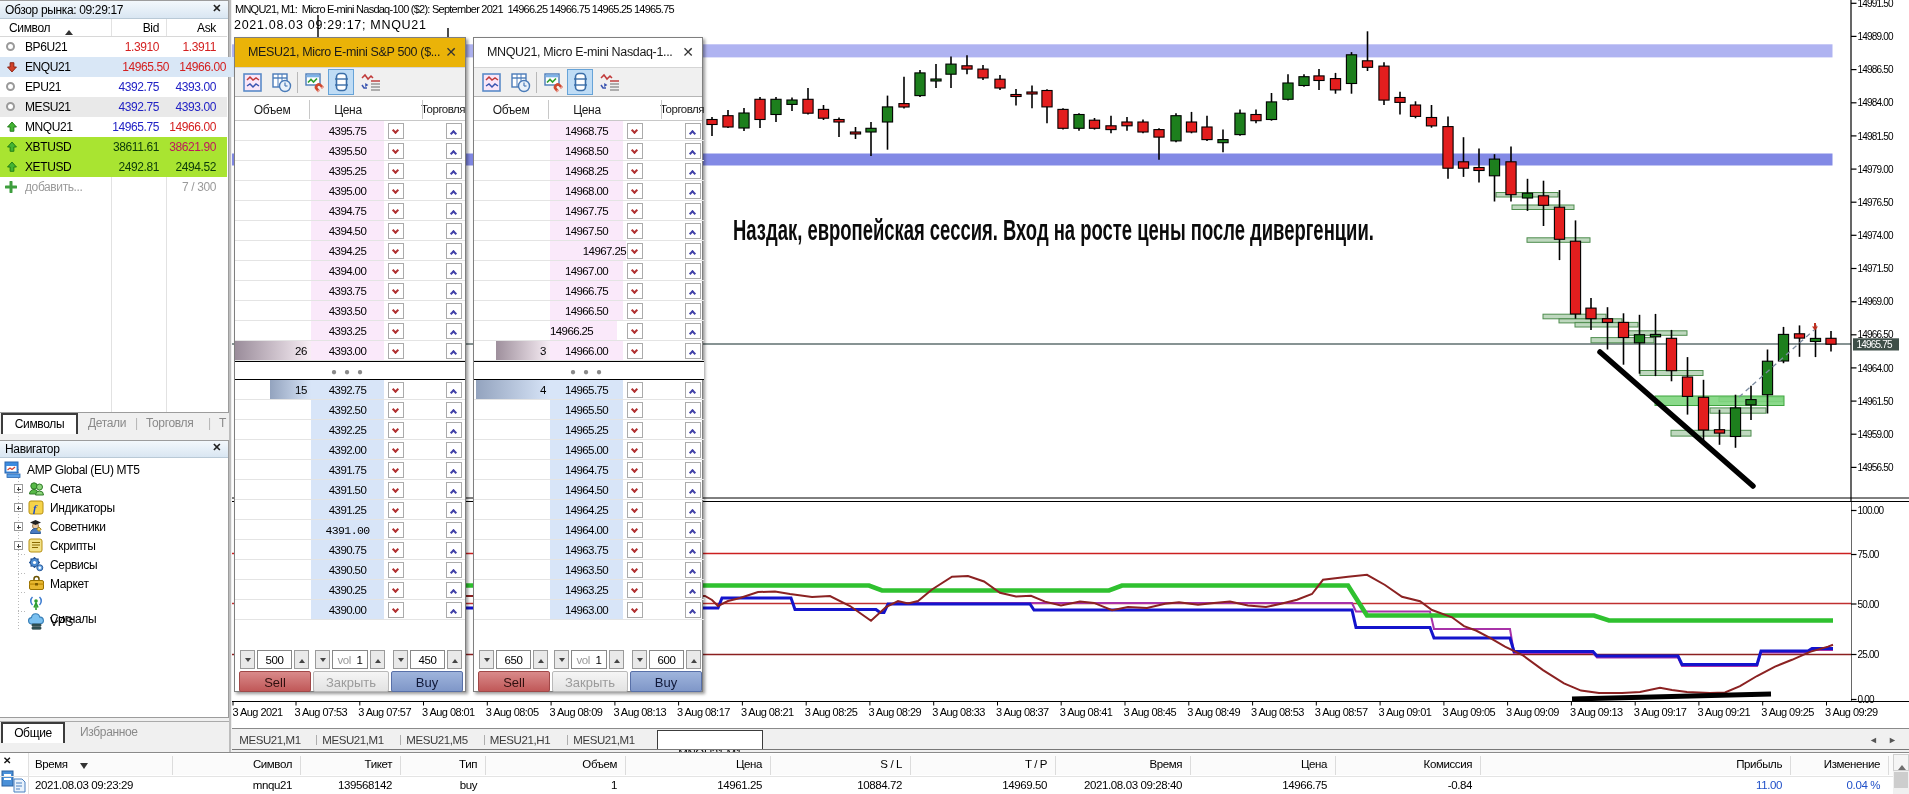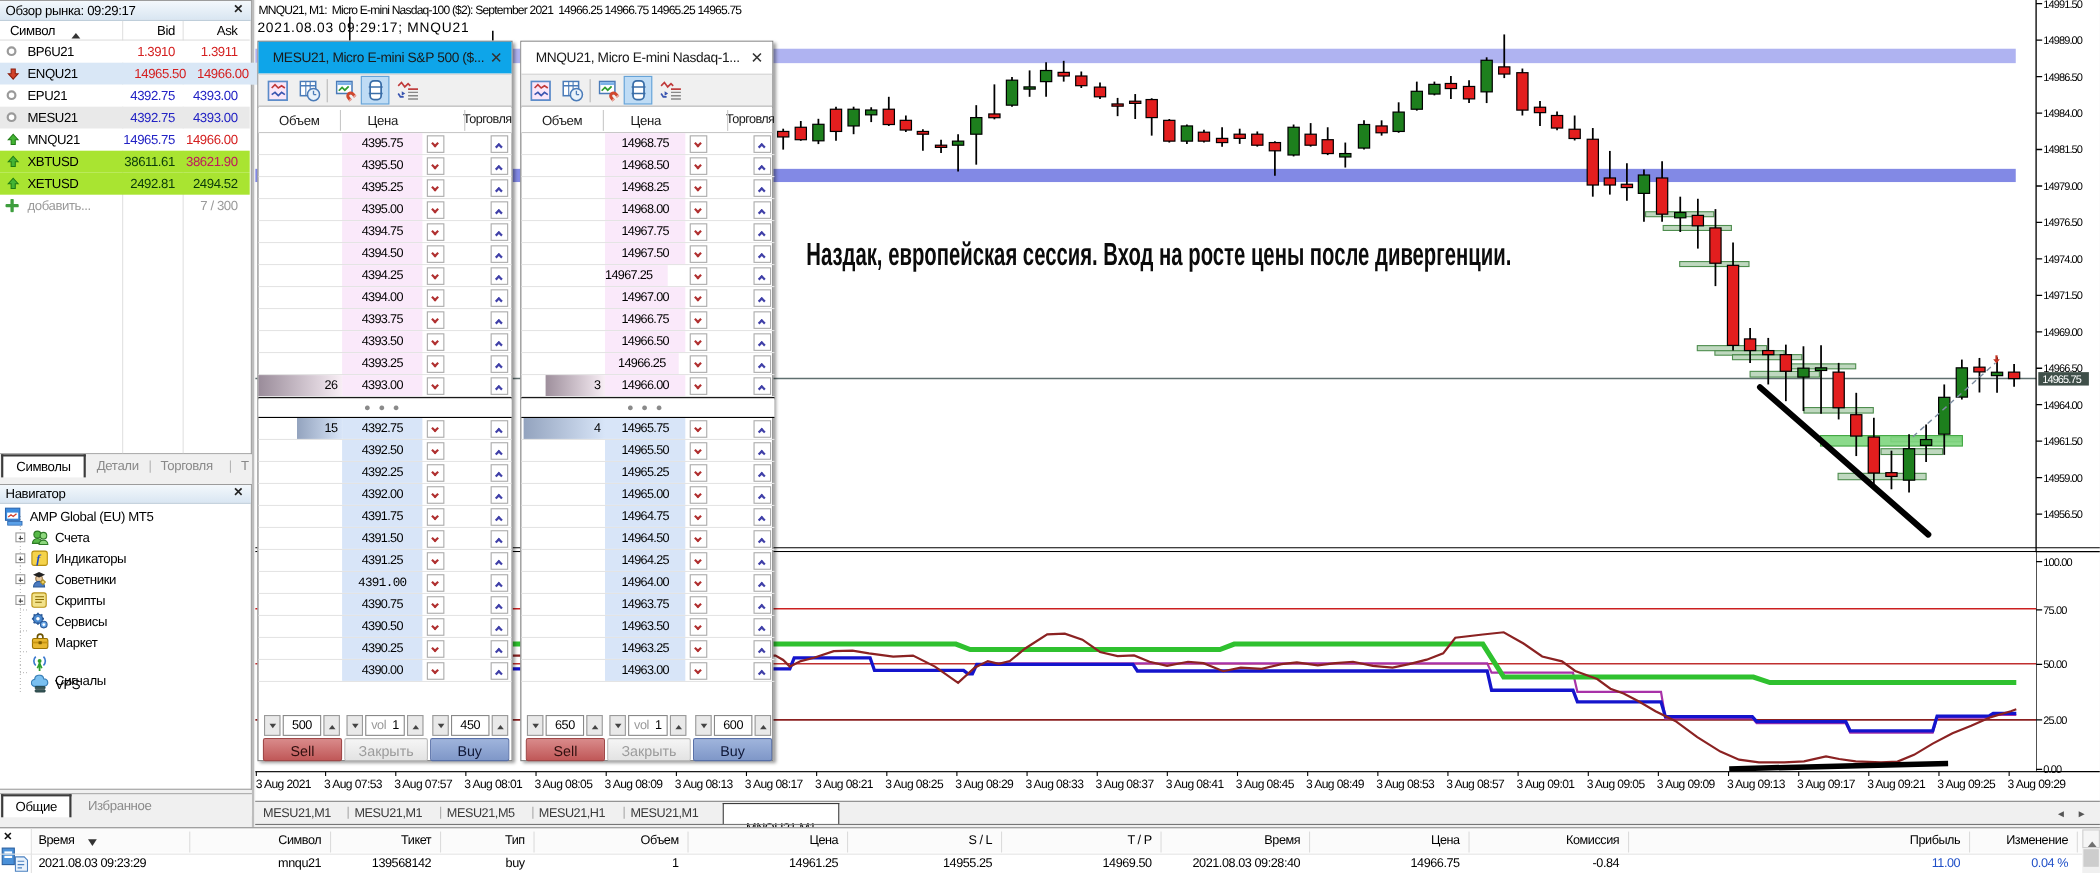--- a/index.html
+++ b/index.html
@@ -474,21 +474,21 @@
           </svg>
           <span class="abs" style="left:50px;top:3px;">VPS</span>
         </div>
       </div>
       <div class="abs tt" style="left:0;top:721px;width:229px;height:21px;background:#F0F0F0;border-top:1px solid #AAA;font-size:12px;letter-spacing:-0.35px;">
         <div class="abs" style="left:1px;top:0px;width:64px;height:21px;background:#fff;border:2px solid #3C3C3C;border-bottom:none;text-align:center;padding-top:2px;color:#000;">Общие</div>
         <span class="abs" style="left:80px;top:3px;color:#8A8A8A;">Избранное</span>
       </div>
     </div>
     <div class="abs" style="left:234px;top:37px;width:232px;height:655px;background:#fff;border:1px solid #7F7F7F;box-shadow:2px 2px 3px rgba(0,0,0,0.4);">
-      <div class="abs tt" style="left:0;top:0;width:100%;height:29px;background:#0ea5e9;">
+      <div class="abs tt" style="left:0;top:0;width:100%;height:29px;background:#eab308;">
         <div class="abs tt" style="left:13px;top:7px;width:193px;overflow:hidden;font-size:12.5px;letter-spacing:-0.35px;color:#1a1a1a;">MESU21, Micro E-mini S&amp;P 500 ($...</div>
         <span class="abs" style="right:8px;top:6px;font-size:14px;color:#333;">✕</span>
       </div>
       <div class="abs" style="left:0;top:29px;width:100%;height:30px;background:#F0F0F0;border-top:1px solid #D5D5D5;border-bottom:1px solid #B5B5B5;">
         <svg class="abs" style="left:8px;top:5px" width="19" height="19" viewBox="0 0 19 19">
           <rect x="1" y="1" width="17" height="17" fill="#FAE6F8" stroke="#5B8BC9" stroke-width="1.6"></rect>
           <polyline points="4,7 7,4 10,7 13,5 16,7" fill="none" stroke="#C03A3A" stroke-width="1.5"></polyline>
           <polyline points="4,13 7,11 10,14 13,11 16,13" fill="none" stroke="#3A55B0" stroke-width="1.5"></polyline>
         </svg>
         <svg class="abs" style="left:37px;top:5px" width="20" height="20" viewBox="0 0 20 20">
@@ -888,21 +888,21 @@
       <div class="abs" style="left:0;top:183px;width:230px;height:20px;border-bottom:1px solid #E4E4E4;">
         <div class="abs" style="left:76px;top:0;width:73px;height:19px;background:#FAE9FA;text-align:center;font-size:11.5px;letter-spacing:-0.6px;color:#000;padding-top:3.5px;">14967.50</div>
         <div class="abs" style="left:153px;top:2px;width:16px;height:16px;background:#fff;border:1px solid #ABABAB;">
           <span style="position:absolute;left:4px;top:3.5px;width:5px;height:5px;border-right:2px solid #B03030;border-bottom:2px solid #B03030;transform:rotate(45deg);"></span>
         </div>
         <div class="abs" style="left:211px;top:2px;width:16px;height:16px;background:#fff;border:1px solid #ABABAB;">
           <span style="position:absolute;left:4px;top:6.5px;width:5px;height:5px;border-right:2px solid #4040A8;border-bottom:2px solid #4040A8;transform:rotate(225deg);"></span>
         </div>
       </div>
       <div class="abs" style="left:0;top:203px;width:230px;height:20px;border-bottom:1px solid #E4E4E4;">
-        <div class="abs" style="left:76px;top:0;width:57px;height:19px;background:#FAE9FA;text-align:left;font-size:11.5px;letter-spacing:-0.6px;color:#000;padding-top:3.5px;">14967.25</div>
+        <div class="abs" style="left:76px;top:0;width:76px;height:19px;background:#FAE9FA;text-align:right;font-size:11.5px;letter-spacing:-0.6px;color:#000;padding-top:3.5px;">14967.25</div>
         <div class="abs" style="left:153px;top:2px;width:16px;height:16px;background:#fff;border:1px solid #ABABAB;">
           <span style="position:absolute;left:4px;top:3.5px;width:5px;height:5px;border-right:2px solid #B03030;border-bottom:2px solid #B03030;transform:rotate(45deg);"></span>
         </div>
         <div class="abs" style="left:211px;top:2px;width:16px;height:16px;background:#fff;border:1px solid #ABABAB;">
           <span style="position:absolute;left:4px;top:6.5px;width:5px;height:5px;border-right:2px solid #4040A8;border-bottom:2px solid #4040A8;transform:rotate(225deg);"></span>
         </div>
       </div>
       <div class="abs" style="left:0;top:223px;width:230px;height:20px;border-bottom:1px solid #E4E4E4;">
         <div class="abs" style="left:76px;top:0;width:73px;height:19px;background:#FAE9FA;text-align:center;font-size:11.5px;letter-spacing:-0.6px;color:#000;padding-top:3.5px;">14967.00</div>
         <div class="abs" style="left:153px;top:2px;width:16px;height:16px;background:#fff;border:1px solid #ABABAB;">
@@ -924,21 +924,21 @@
       <div class="abs" style="left:0;top:263px;width:230px;height:20px;border-bottom:1px solid #E4E4E4;">
         <div class="abs" style="left:76px;top:0;width:73px;height:19px;background:#FAE9FA;text-align:center;font-size:11.5px;letter-spacing:-0.6px;color:#000;padding-top:3.5px;">14966.50</div>
         <div class="abs" style="left:153px;top:2px;width:16px;height:16px;background:#fff;border:1px solid #ABABAB;">
           <span style="position:absolute;left:4px;top:3.5px;width:5px;height:5px;border-right:2px solid #B03030;border-bottom:2px solid #B03030;transform:rotate(45deg);"></span>
         </div>
         <div class="abs" style="left:211px;top:2px;width:16px;height:16px;background:#fff;border:1px solid #ABABAB;">
           <span style="position:absolute;left:4px;top:6.5px;width:5px;height:5px;border-right:2px solid #4040A8;border-bottom:2px solid #4040A8;transform:rotate(225deg);"></span>
         </div>
       </div>
       <div class="abs" style="left:0;top:283px;width:230px;height:20px;border-bottom:1px solid #E4E4E4;">
-        <div class="abs" style="left:76px;top:0;width:67px;height:19px;background:#FAE9FA;text-align:center;font-size:11.5px;letter-spacing:-0.6px;color:#000;padding-top:3.5px;">14966.25</div>
+        <div class="abs" style="left:76px;top:0;width:67px;height:19px;background:#FAE9FA;font-size:11.5px;letter-spacing:-0.6px;color:#000;padding-top:3.5px;">14966.25</div>
         <div class="abs" style="left:153px;top:2px;width:16px;height:16px;background:#fff;border:1px solid #ABABAB;">
           <span style="position:absolute;left:4px;top:3.5px;width:5px;height:5px;border-right:2px solid #B03030;border-bottom:2px solid #B03030;transform:rotate(45deg);"></span>
         </div>
         <div class="abs" style="left:211px;top:2px;width:16px;height:16px;background:#fff;border:1px solid #ABABAB;">
           <span style="position:absolute;left:4px;top:6.5px;width:5px;height:5px;border-right:2px solid #4040A8;border-bottom:2px solid #4040A8;transform:rotate(225deg);"></span>
         </div>
       </div>
       <div class="abs" style="left:0;top:303px;width:230px;height:20px;border-bottom:1px solid #E4E4E4;">
         <div class="abs" style="left:22px;top:0;width:54px;height:19px;background:linear-gradient(to right,#9E8F9C,#F8EEF5);"></div>
         <span class="abs" style="right:158px;top:3.5px;font-size:11.5px;letter-spacing:-0.4px;color:#000;">3</span>
@@ -1152,21 +1152,21 @@
           <line x1="3" y1="5" x2="9" y2="5" stroke="#4A80C0"></line>
           <line x1="3" y1="8" x2="9" y2="8" stroke="#4A80C0"></line>
           <line x1="3" y1="11" x2="7" y2="11" stroke="#4A80C0"></line>
         </svg>
         <span class="abs" style="left:35px;top:2px;">2021.08.03 09:23:29</span>
         <span class="abs" style="left:292px;top:2px;color:#000;transform:translateX(-100%);">mnqu21</span>
         <span class="abs" style="left:392px;top:2px;color:#000;transform:translateX(-100%);">139568142</span>
         <span class="abs" style="left:477px;top:2px;color:#000;transform:translateX(-100%);">buy</span>
         <span class="abs" style="left:617px;top:2px;color:#000;transform:translateX(-100%);">1</span>
         <span class="abs" style="left:762px;top:2px;color:#000;transform:translateX(-100%);">14961.25</span>
-        <span class="abs" style="left:902px;top:2px;color:#000;transform:translateX(-100%);">14955.25</span>
+        <span class="abs" style="left:902px;top:2px;color:#000;transform:translateX(-100%);">10884.72</span>
         <span class="abs" style="left:1047px;top:2px;color:#000;transform:translateX(-100%);">14969.50</span>
         <span class="abs" style="left:1182px;top:2px;color:#000;transform:translateX(-100%);">2021.08.03 09:28:40</span>
         <span class="abs" style="left:1327px;top:2px;color:#000;transform:translateX(-100%);">14966.75</span>
         <span class="abs" style="left:1472px;top:2px;color:#000;transform:translateX(-100%);">-0.84</span>
         <span class="abs" style="left:1782px;top:2px;color:#2050C8;transform:translateX(-100%);">11.00</span>
         <span class="abs" style="left:1880px;top:2px;color:#2050C8;transform:translateX(-100%);">0.04 %</span>
       </div>
       <div class="abs" style="left:1893px;top:1px;width:16px;height:41px;background:#F0F0F0;">
         <div class="abs" style="left:0;top:0;width:16px;height:17px;background:#F5F5F5;border:1px solid #D0D0D0;">
           <span style="position:absolute;left:4px;top:6px;width:0;height:0;border:4px solid transparent;border-bottom:5px solid #707070;"></span>

